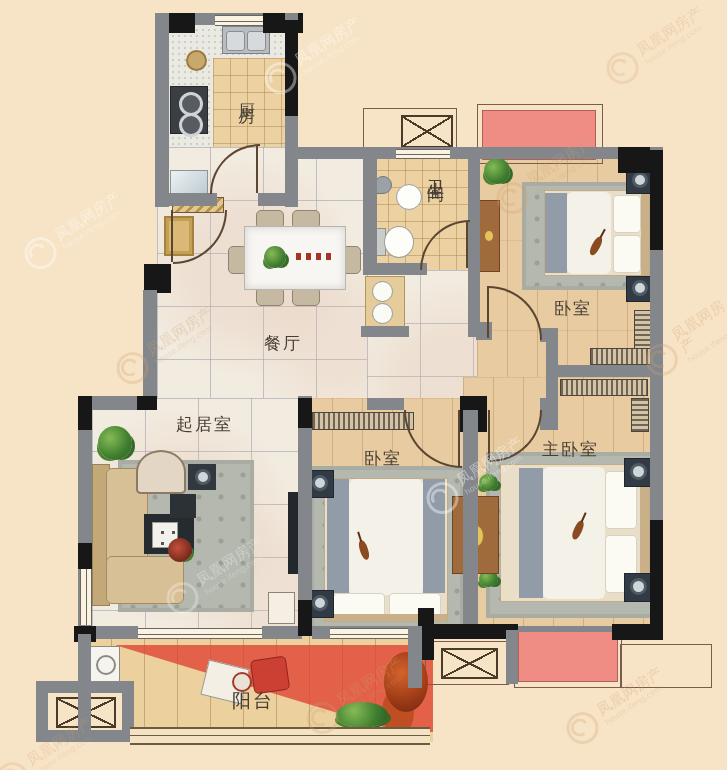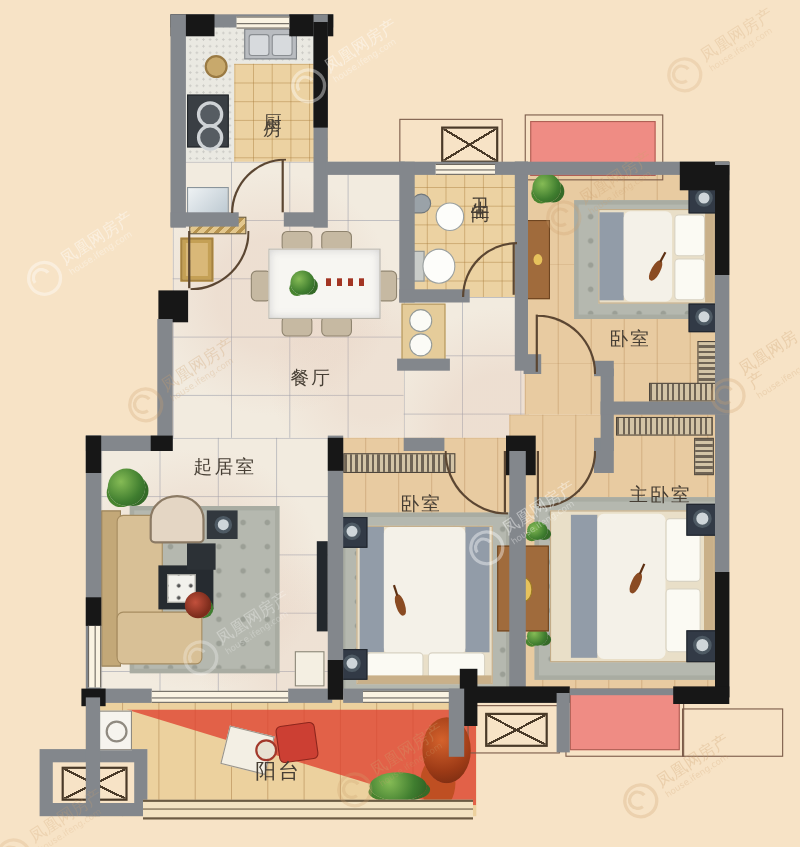--- a/index.html
+++ b/index.html
@@ -324,21 +324,21 @@
 
   <div class="arc" style="left:490px;top:410px;width:50px;height:50px;border-bottom:2px solid #5b4632;border-right:2px solid #5b4632;border-bottom-right-radius:100% 100%;"></div>
   <div class="leaf" style="left:488px;top:410px;width:2px;height:50px;"></div>
 
   <div class="lbl lblV" style="left:236px;top:90px;">厨房</div>
   <div class="lbl" style="left:264px;top:332px;">餐厅</div>
   <div class="lbl lblV" style="left:425px;top:166px;">卫生间</div>
   <div class="lbl" style="left:554px;top:297px;">卧室</div>
   <div class="lbl" style="left:176px;top:413px;">起居室</div>
   <div class="lbl" style="left:364px;top:447px;">卧室</div>
-  <div class="lbl" style="left:572px;top:438px;">主卧室</div>
+  <div class="lbl" style="left:542px;top:438px;">主卧室</div>
   <div class="lbl" style="left:232px;top:688px;font-size:19px;">阳台</div>
 
   <div class="wm" style="left:18px;top:215px;">
     <span class="swirl"></span>
     <span class="wmtxt"><span>凤凰网房产</span><span class="dom">house.ifeng.com</span></span>
   </div>
   <div class="wm" style="left:258px;top:40px;">
     <span class="swirl"></span>
     <span class="wmtxt"><span>凤凰网房产</span><span class="dom">house.ifeng.com</span></span>
   </div>

